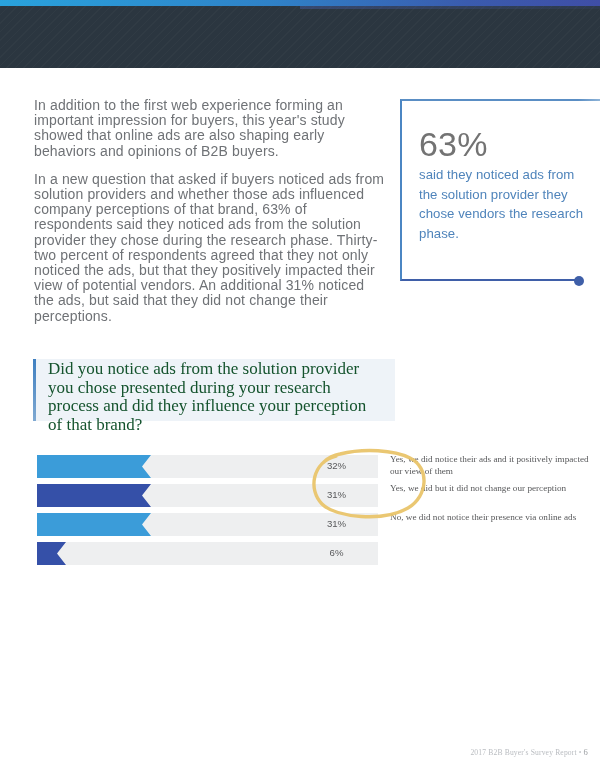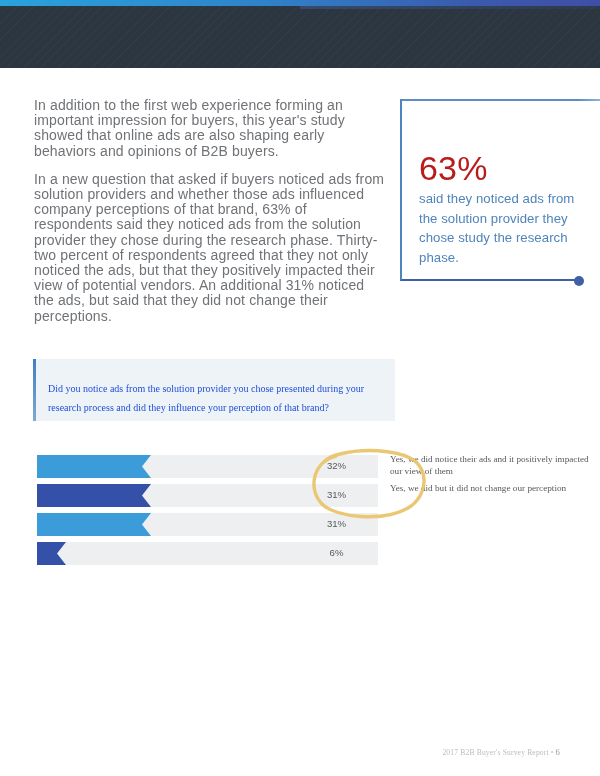--- a/index.html
+++ b/index.html
@@ -96,24 +96,23 @@
   }
   .pq-inner {
     position: absolute;
     left: 419px;
     top: 125px;
     width: 170px;
   }
   .pq-big {
     font-size: 34px;
     line-height: 38px;
-    color: #b91c1c;
+    color: #737373;
     font-weight: 300;
     letter-spacing: 0.005em;
-    margin-top: 24px;
   }
   .pq-sub {
     margin-top: 2px;
     font-size: 13.2px;
     line-height: 19.5px;
     color: #4f84bb;
     font-weight: 400;
     letter-spacing: 0.004em;
   }
 
@@ -131,26 +130,26 @@
     position: absolute;
     left: 33px;
     top: 359px;
     width: 3px;
     height: 62px;
     background: linear-gradient(to bottom, #3f7fc0, #7fa9d2);
   }
   .question-text {
     position: absolute;
     left: 48px;
-    top: 380px;
+    top: 360px;
     width: 336px;
     font-family: "Liberation Serif", serif;
-    font-size: 10px;
+    font-size: 17px;
     line-height: 18.5px;
-    color: #1d4ed8;
+    color: #14532d;
   }
 
   
   .chart {
     position: absolute;
     left: 0;
     top: 455px;
     width: 600px;
   }
   .bar-row {
@@ -200,21 +199,21 @@
     left: 306px;
     top: 446px;
     width: 128px;
     height: 80px;
     pointer-events: none;
   }
 
   
   .footer {
     position: absolute;
-    right: 40px;
+    right: 12px;
     bottom: 19px;
     font-family: "Liberation Serif", serif;
     font-size: 7.6px;
     color: #b9bcc0;
     letter-spacing: 0.02em;
   }
   .footer .pagenum {
     color: #9a9da1;
     font-size: 8.6px;
   }
@@ -235,21 +234,21 @@
 <div class="copy">
   <p>In addition to the first web experience forming an important impression for buyers, this year's study showed that online ads are also shaping early behaviors and opinions of B2B buyers.</p>
   <p>In a new question that asked if buyers noticed ads from solution providers and whether those ads influenced company perceptions of that brand, 63% of respondents said they noticed ads from the solution provider they chose during the research phase. Thirty-two percent of respondents agreed that they not only noticed the ads, but that they positively impacted their view of potential vendors.  An additional 31% noticed the ads, but said that they did not change their perceptions.</p>
 </div>
 
 <div class="pullquote"></div>
 <div class="pullquote-topext"></div>
 <div class="pullquote-dot"></div>
 <div class="pq-inner">
   <div class="pq-big">63%</div>
-  <div class="pq-sub">said they noticed ads from the solution provider they chose study the research phase.</div>
+  <div class="pq-sub">said they noticed ads from the solution provider they chose vendors the research phase.</div>
 </div>
 
 <div class="question-box"></div>
 <div class="question-bar"></div>
 <div class="question-text">Did you notice ads from the solution provider you chose presented during your research process and did they influence your perception of that brand?</div>
 
 <div class="chart">
 
   <div class="bar-row">
     <div class="bar-track"></div>
@@ -262,20 +261,21 @@
     <div class="bar-track"></div>
     <div class="bar-fill" style="width:114px; background:#3550a8;"></div>
     <div class="bar-value">31%</div>
     <div class="bar-label">Yes, we did but it did not change our perception</div>
   </div>
 
   <div class="bar-row">
     <div class="bar-track"></div>
     <div class="bar-fill" style="width:114px; background:#3b9cd9;"></div>
     <div class="bar-value">31%</div>
+    <div class="bar-label">No, we did not notice their presence via online ads</div>
   </div>
 
   <div class="bar-row">
     <div class="bar-track"></div>
     <div class="bar-fill" style="width:29px; background:#3550a8;"></div>
     <div class="bar-value">6%</div>
   </div>
 
 </div>
 

